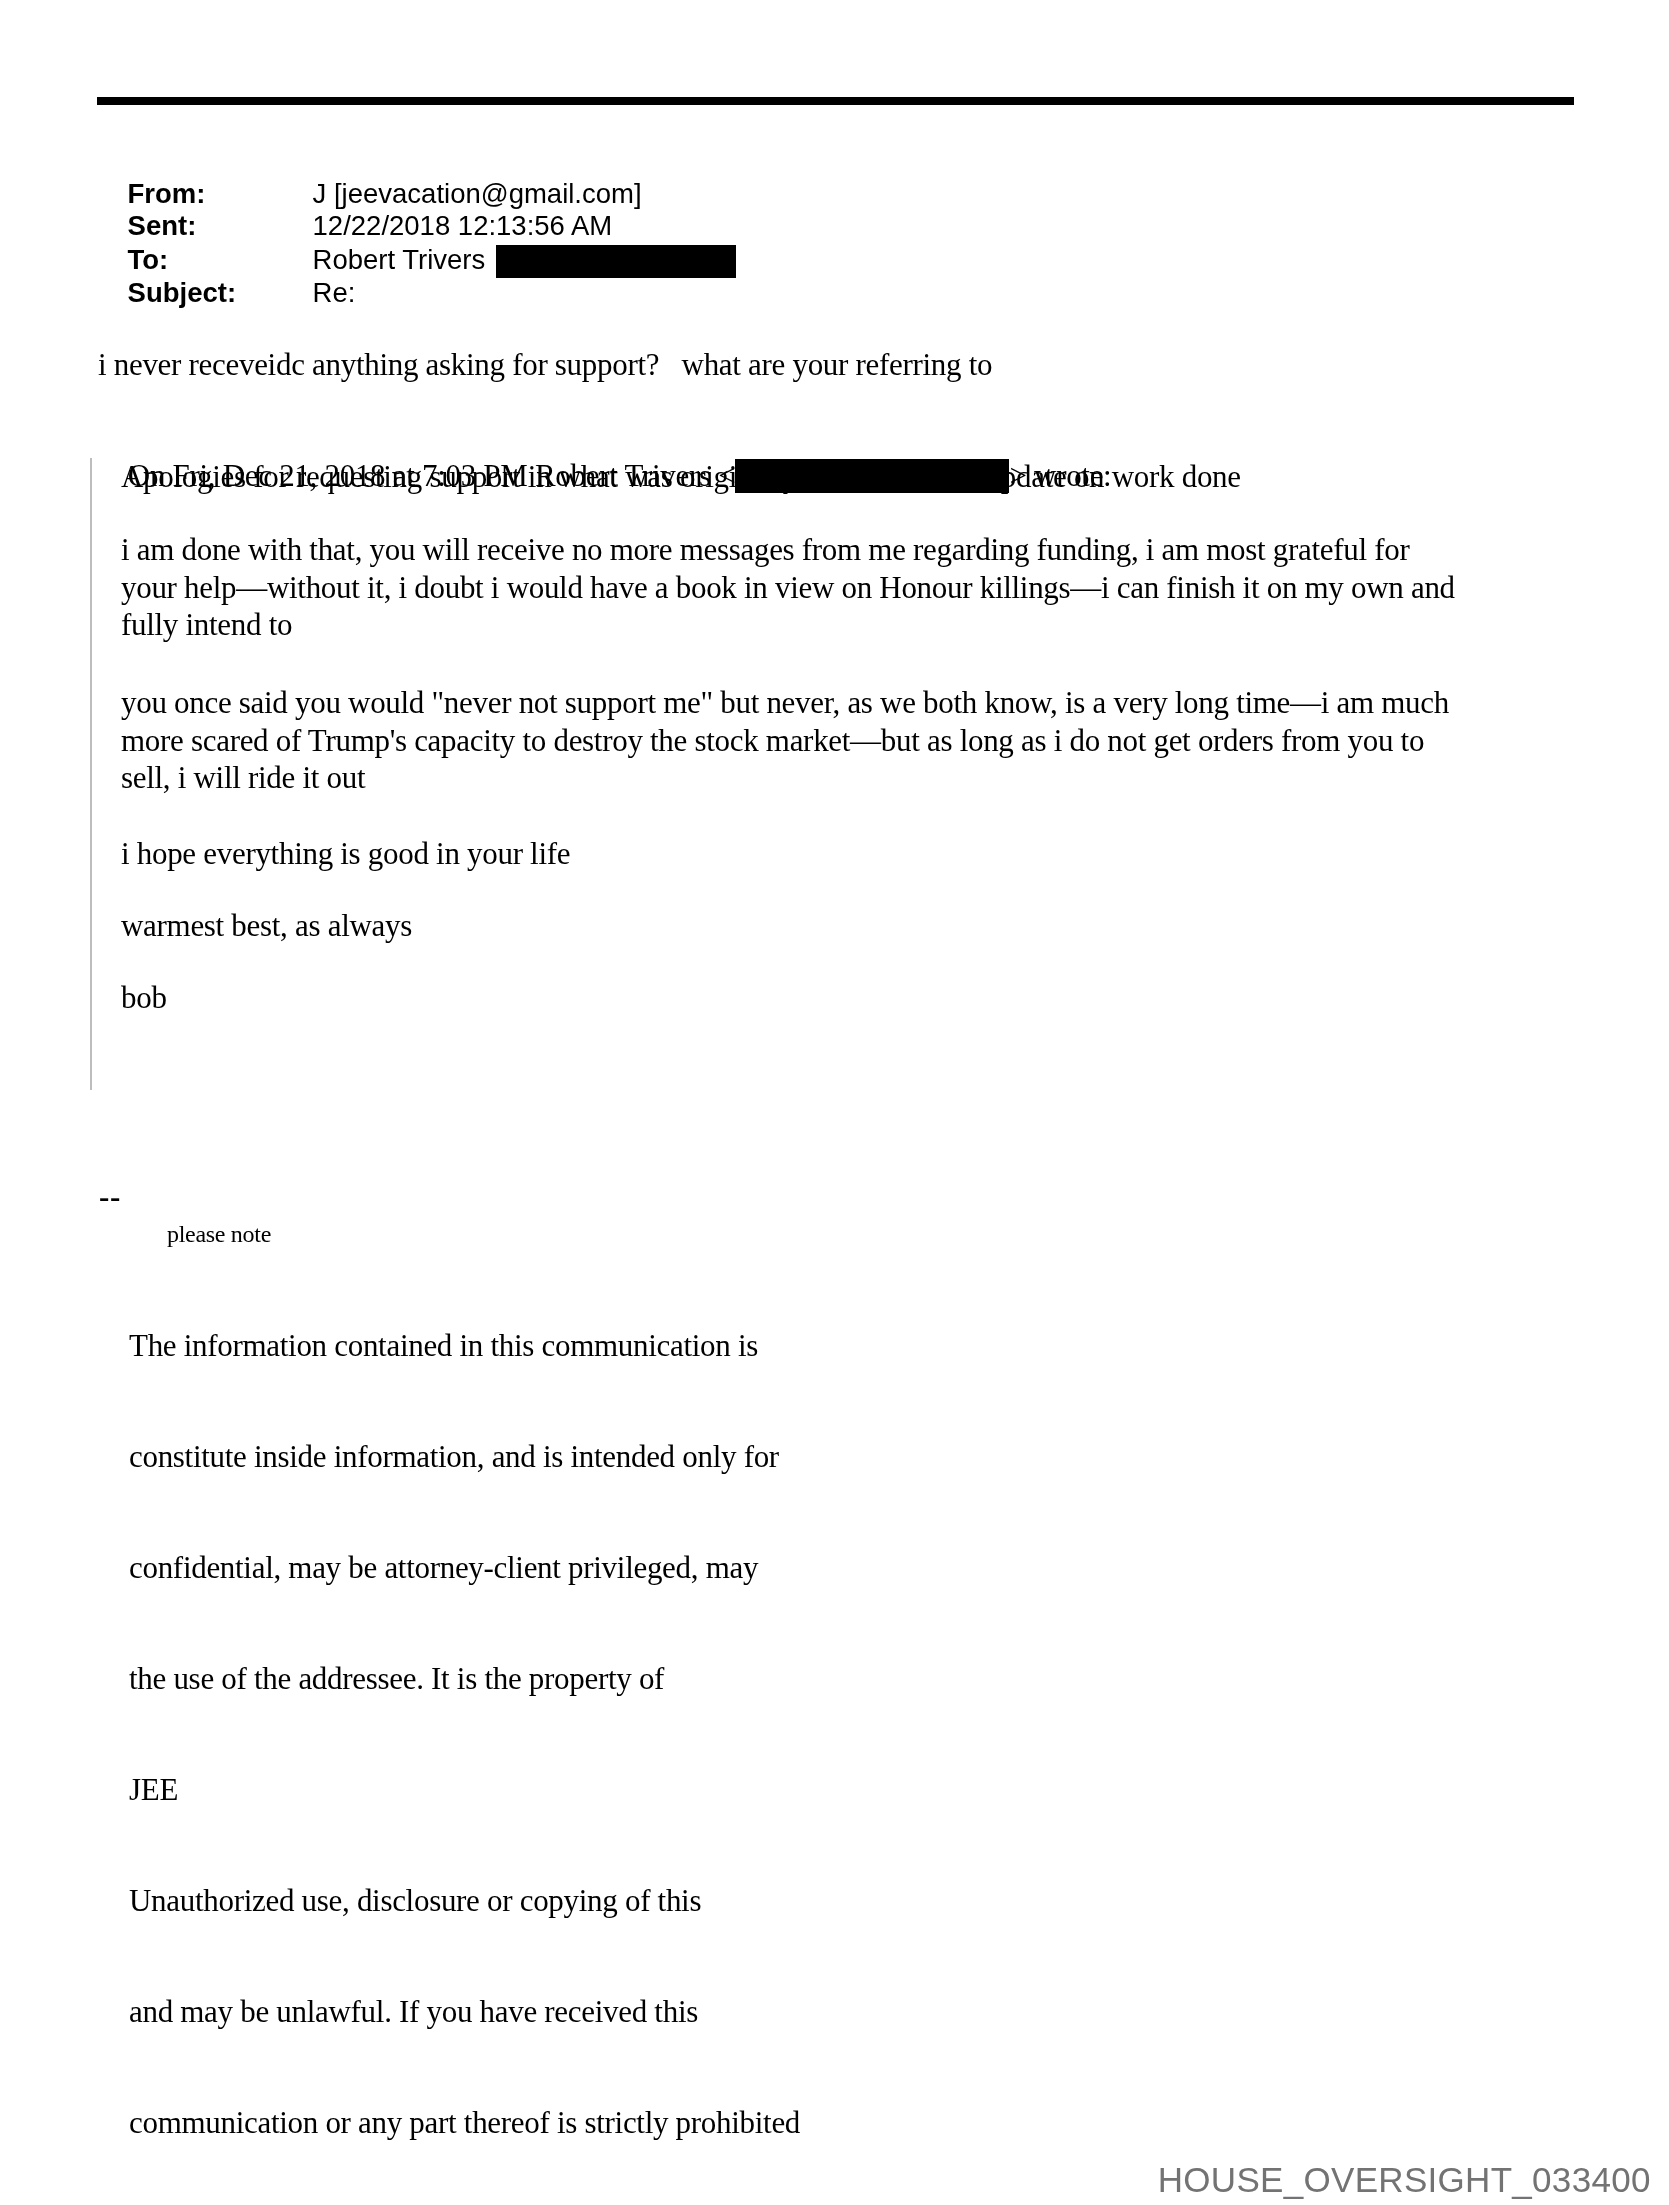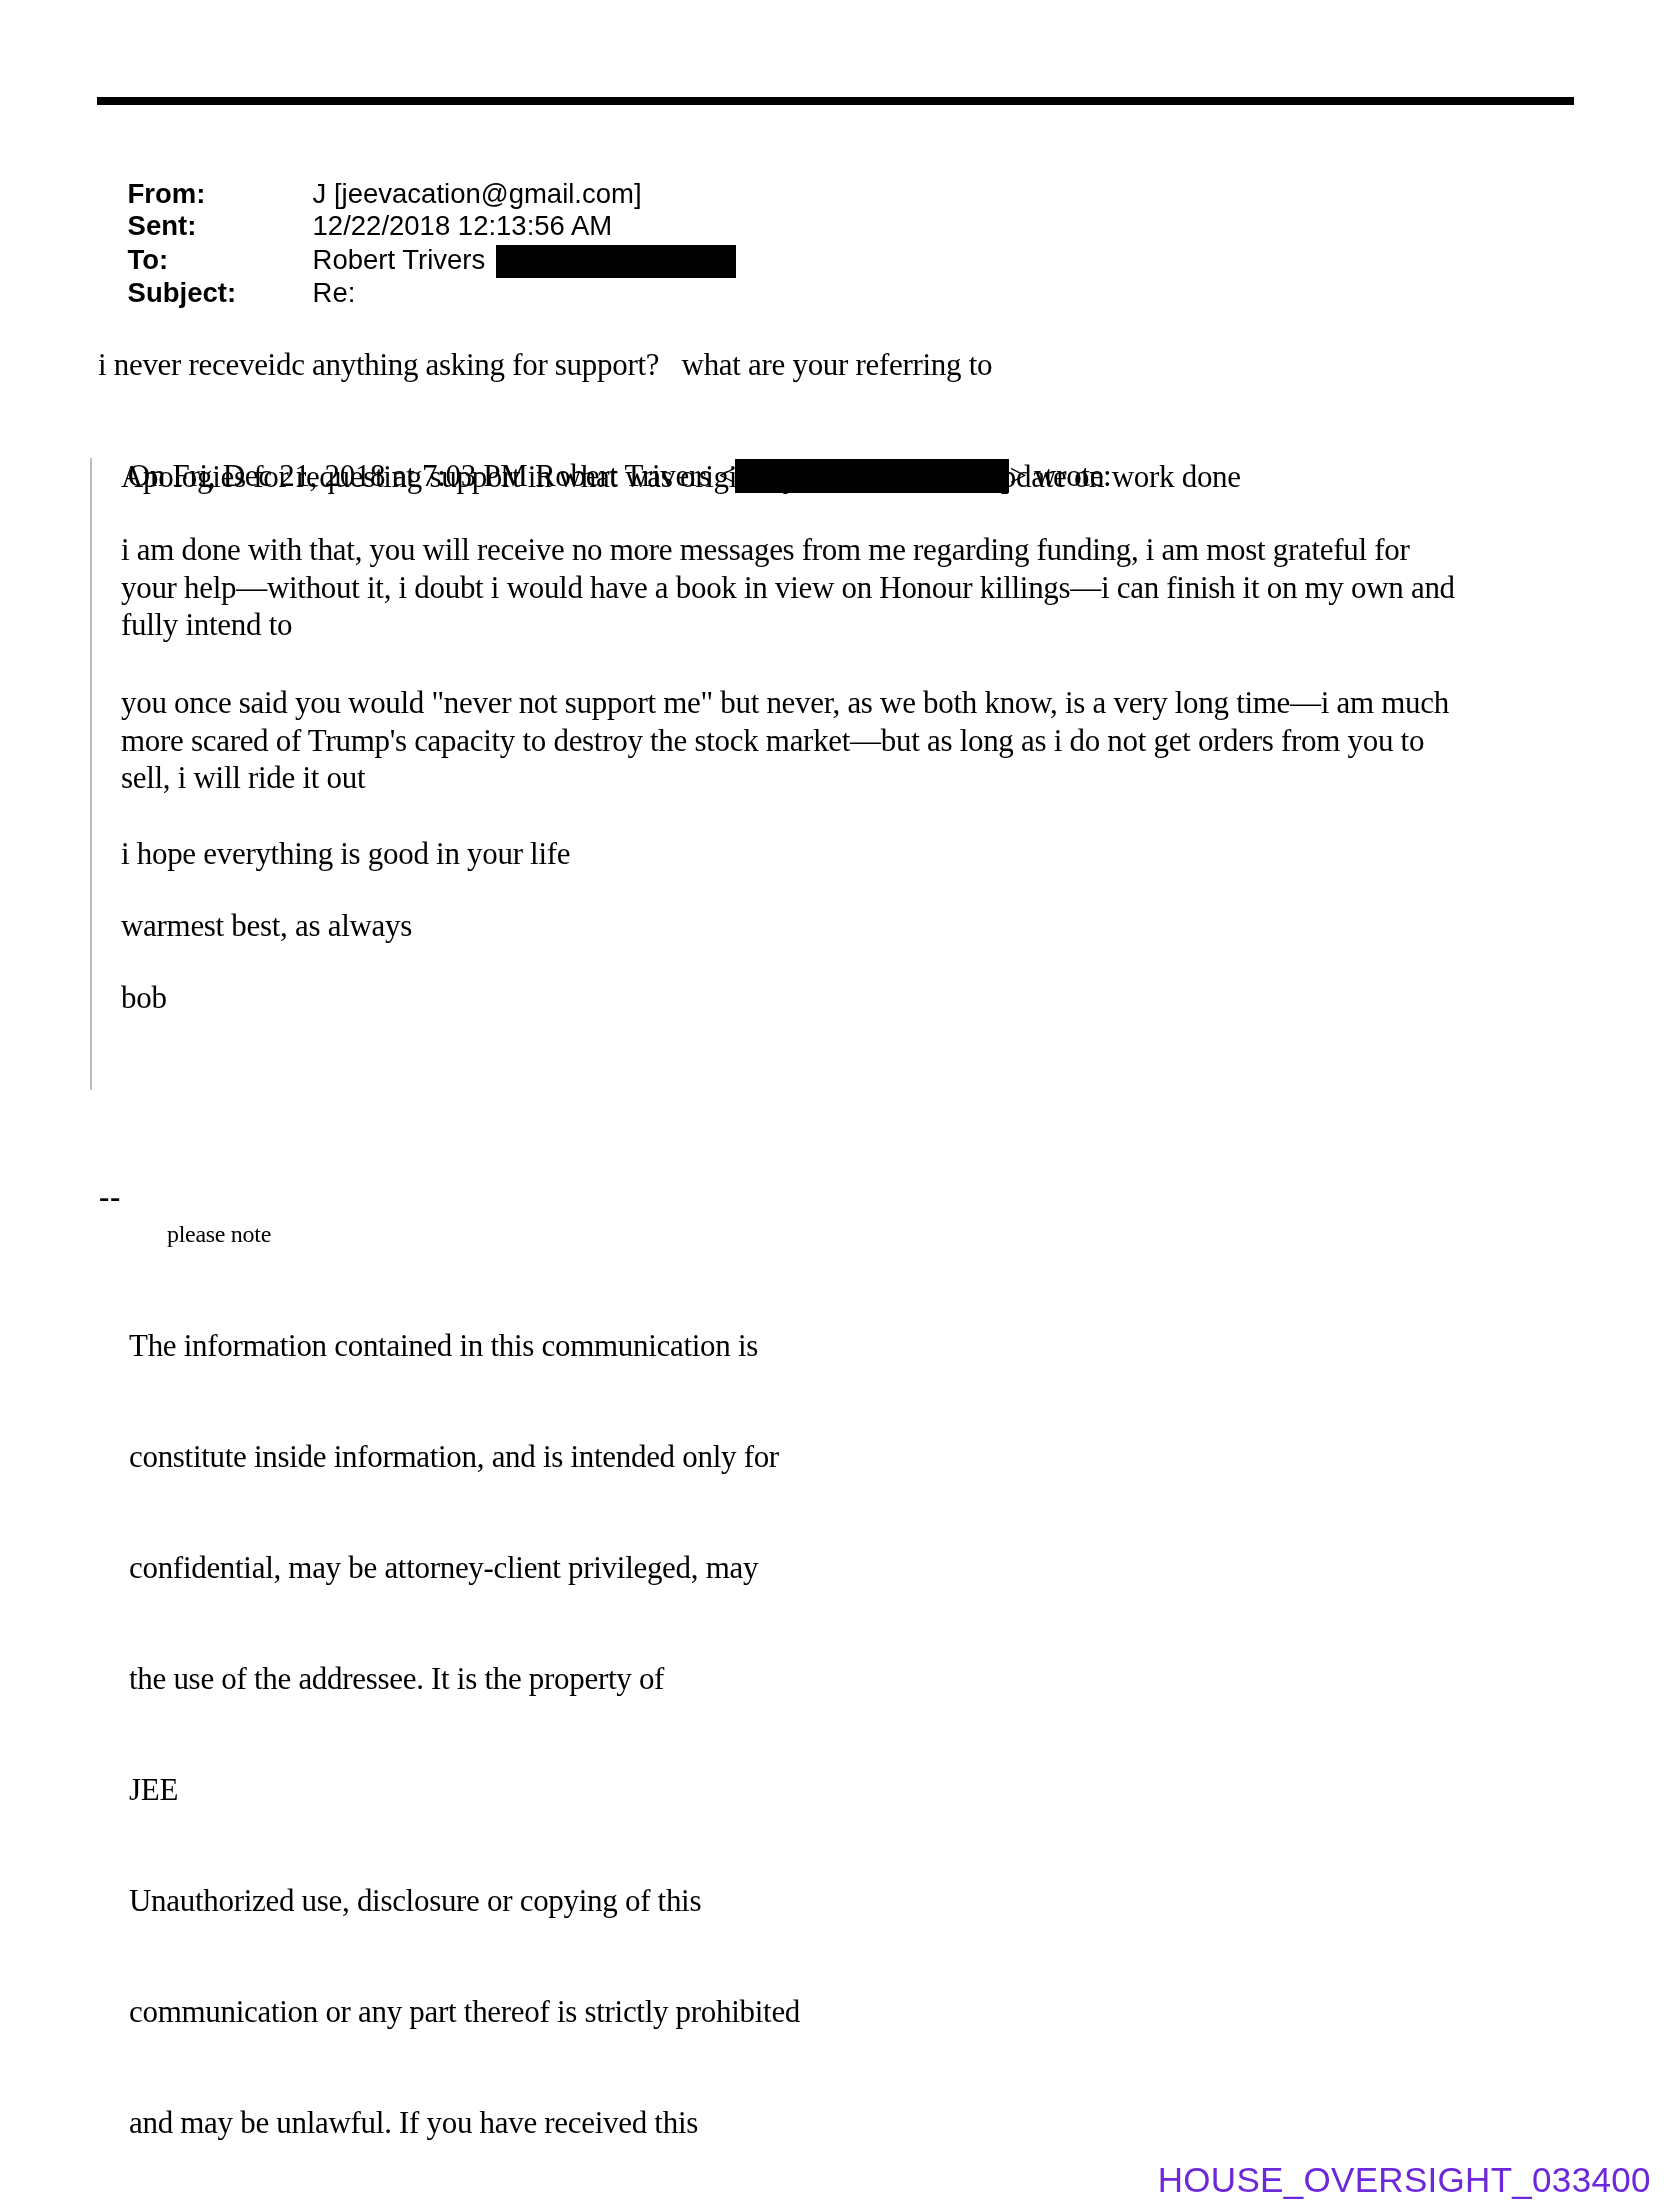--- a/index.html
+++ b/index.html
@@ -64,21 +64,21 @@
   .disclaimer{
     position:absolute;left:98px;top:1253px;
     font-family:"Liberation Serif","DejaVu Serif",serif;
     font-size:31px;line-height:37px;white-space:pre;letter-spacing:-0.3px;
   }
   .disclaimer div{height:37px;margin-left:31px;}
   
   .bates{
     position:absolute;right:18.3px;top:2160px;
     font-family:"Liberation Sans",sans-serif;
-    font-size:35px;line-height:39px;color:#6d28d9;
+    font-size:35px;line-height:39px;color:#737373;
     letter-spacing:0.3px;
   }
 </style>
 </head>
 <body>
 
 <div class="page">
 
   <div class="top-rule"></div>
 
@@ -120,22 +120,22 @@
   <div class="sig-delim">--</div>
   <div class="sig-note">please note</div>
 
   <div class="disclaimer">
     <div>The information contained in this communication is</div>
     <div>constitute inside information, and is intended only for</div>
     <div>confidential, may be attorney-client privileged, may</div>
     <div>the use of the addressee. It is the property of</div>
     <div>JEE</div>
     <div>Unauthorized use, disclosure or copying of this</div>
+    <div>and may be unlawful. If you have received this</div>
     <div>communication or any part thereof is strictly prohibited</div>
-    <div>and may be unlawful. If you have received this</div>
     
     
     
     
   </div>
 
   <div class="bates">HOUSE_OVERSIGHT_033400</div>
 
 </div>
 

